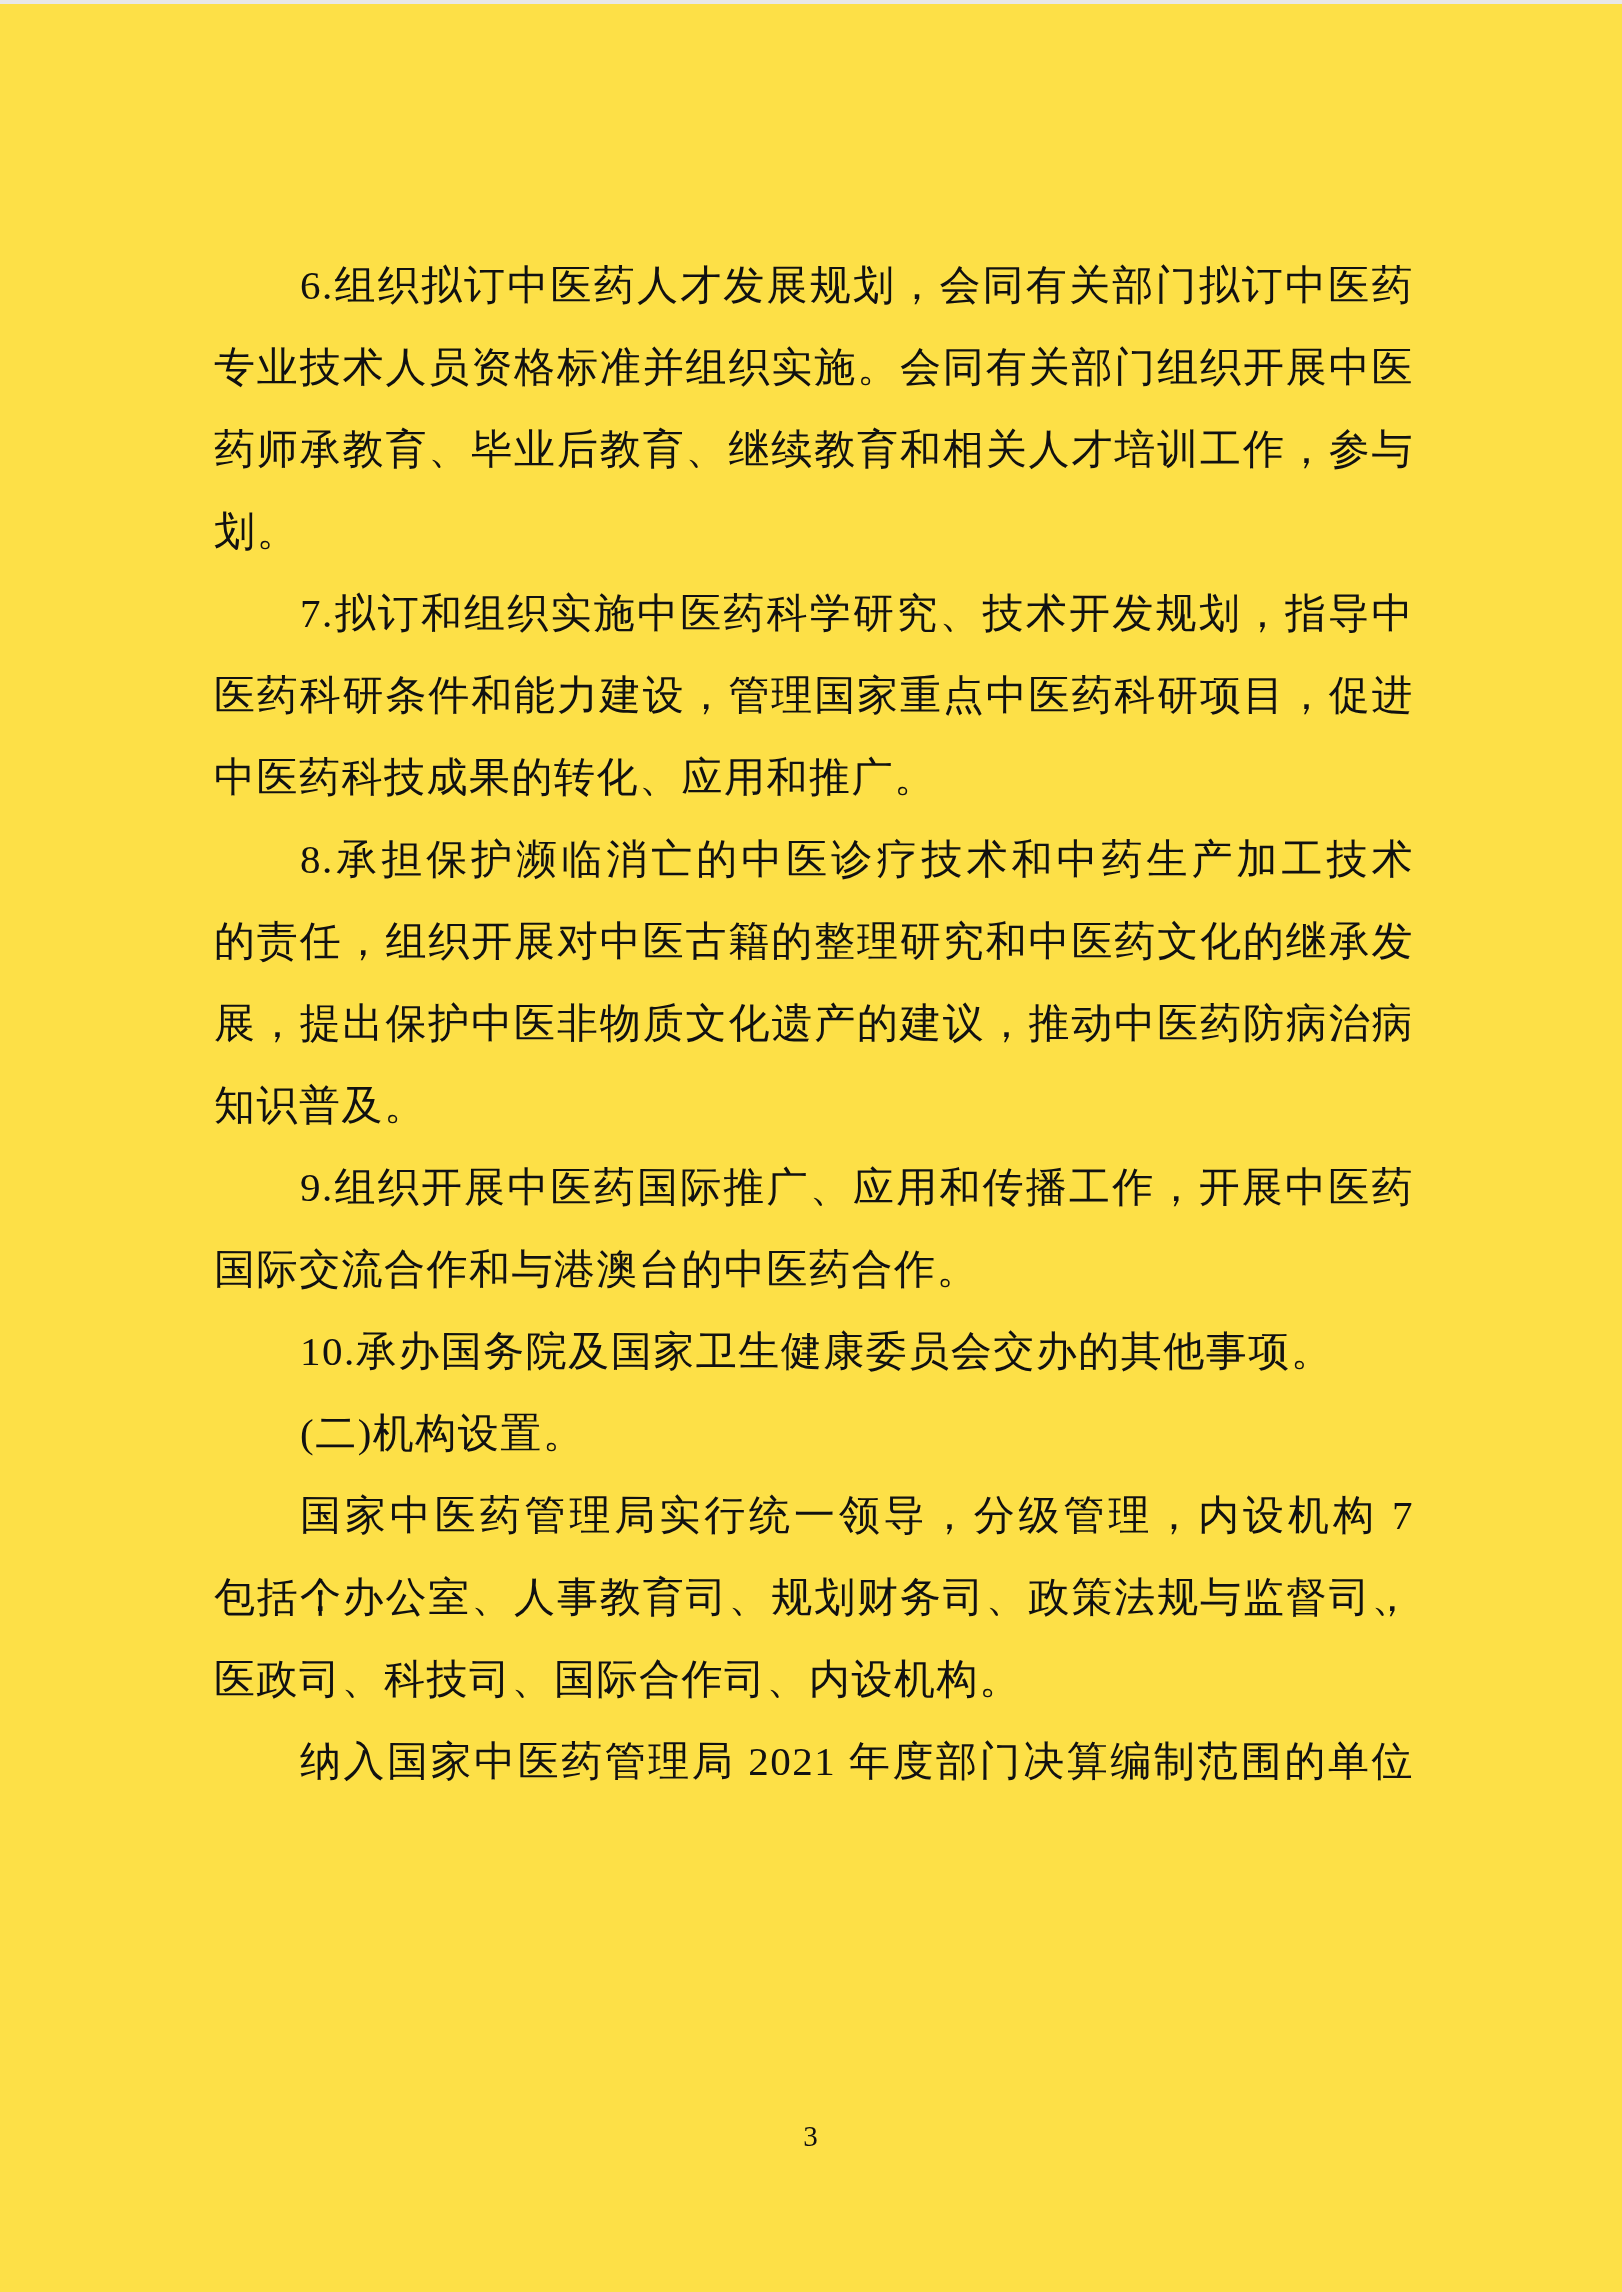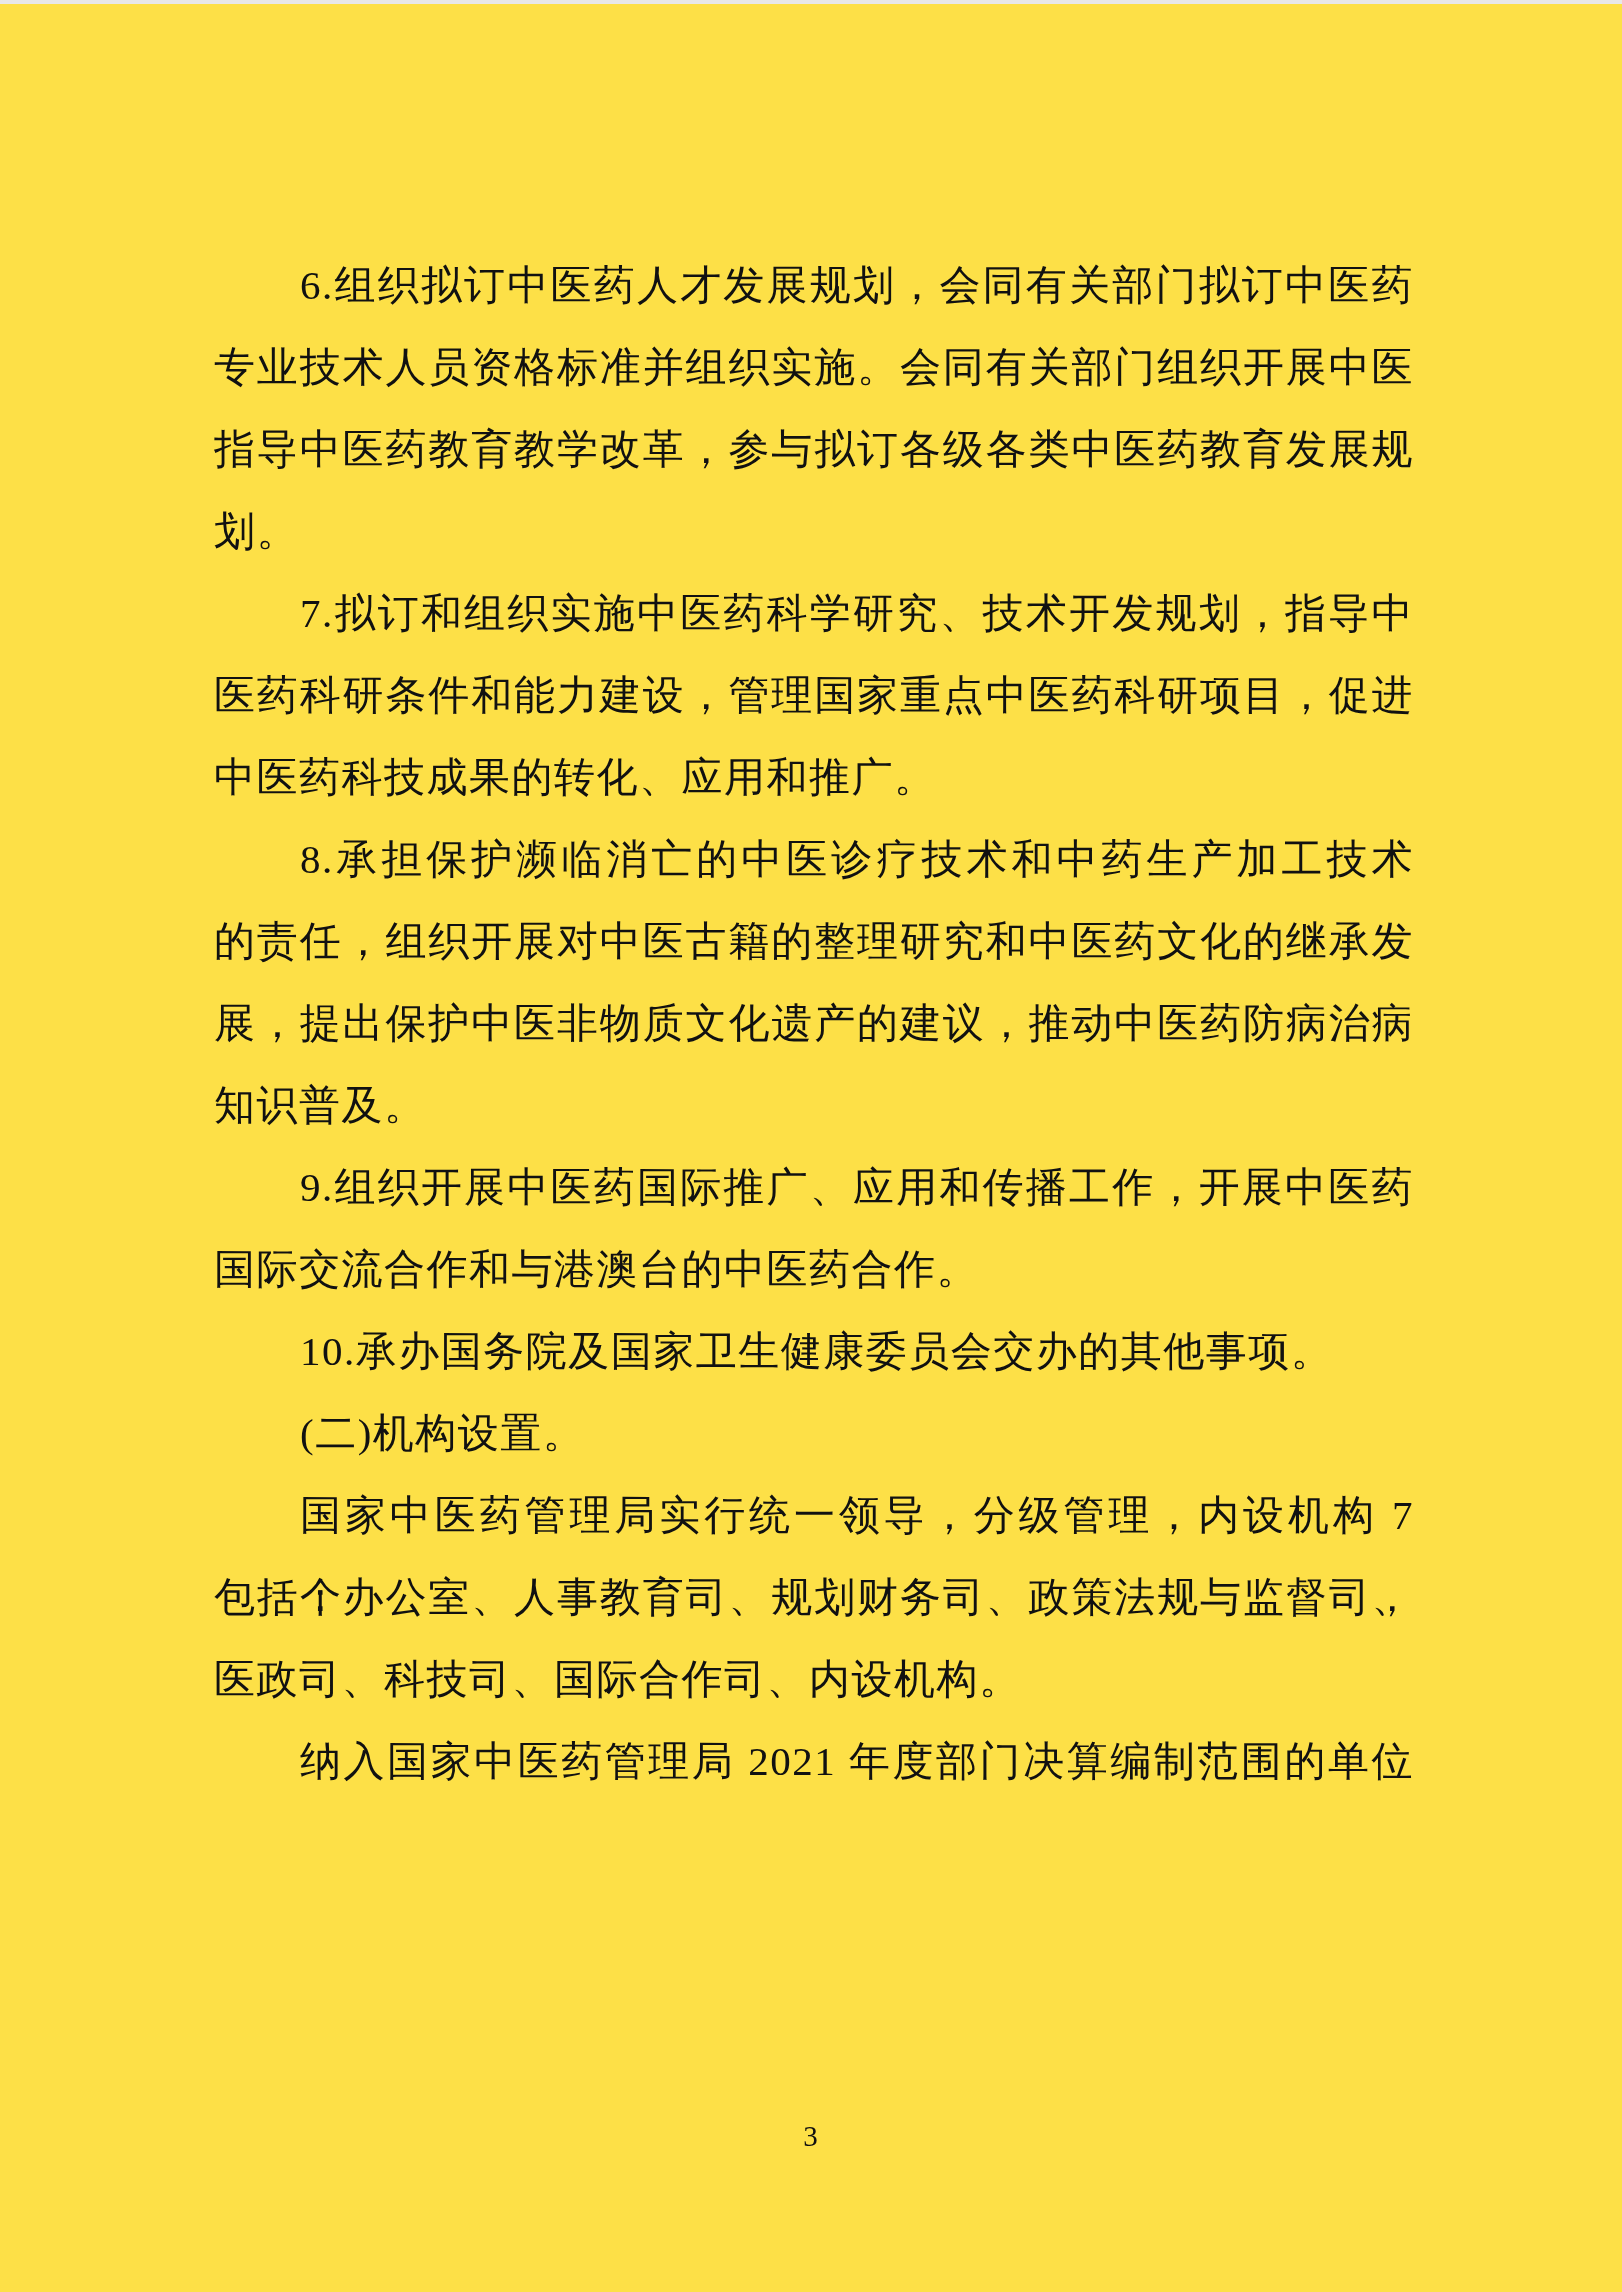--- a/index.html
+++ b/index.html
@@ -62,21 +62,21 @@
 </head>
 <body>
 
 <div class="page">
 
   <div class="textblock">
 
     <div>
       <div class="line just indent">6.组织拟订中医药人才发展规划，会同有关部门拟订中医药</div>
       <div class="line just">专业技术人员资格标准并组织实施。会同有关部门组织开展中医</div>
-      <div class="line just">指导中医药教育教学改革，参与拟订各级各类中医药教育发展规</div>
+      <div class="line just">药师承教育、毕业后教育、继续教育和相关人才培训工作，参与</div>
       <div class="line">划。</div>
     </div>
 
     <div>
       <div class="line just indent">7.拟订和组织实施中医药科学研究、技术开发规划，指导中</div>
       <div class="line just">医药科研条件和能力建设，管理国家重点中医药科研项目，促进</div>
       <div class="line">中医药科技成果的转化、应用和推广。</div>
     </div>
 
     <div>

